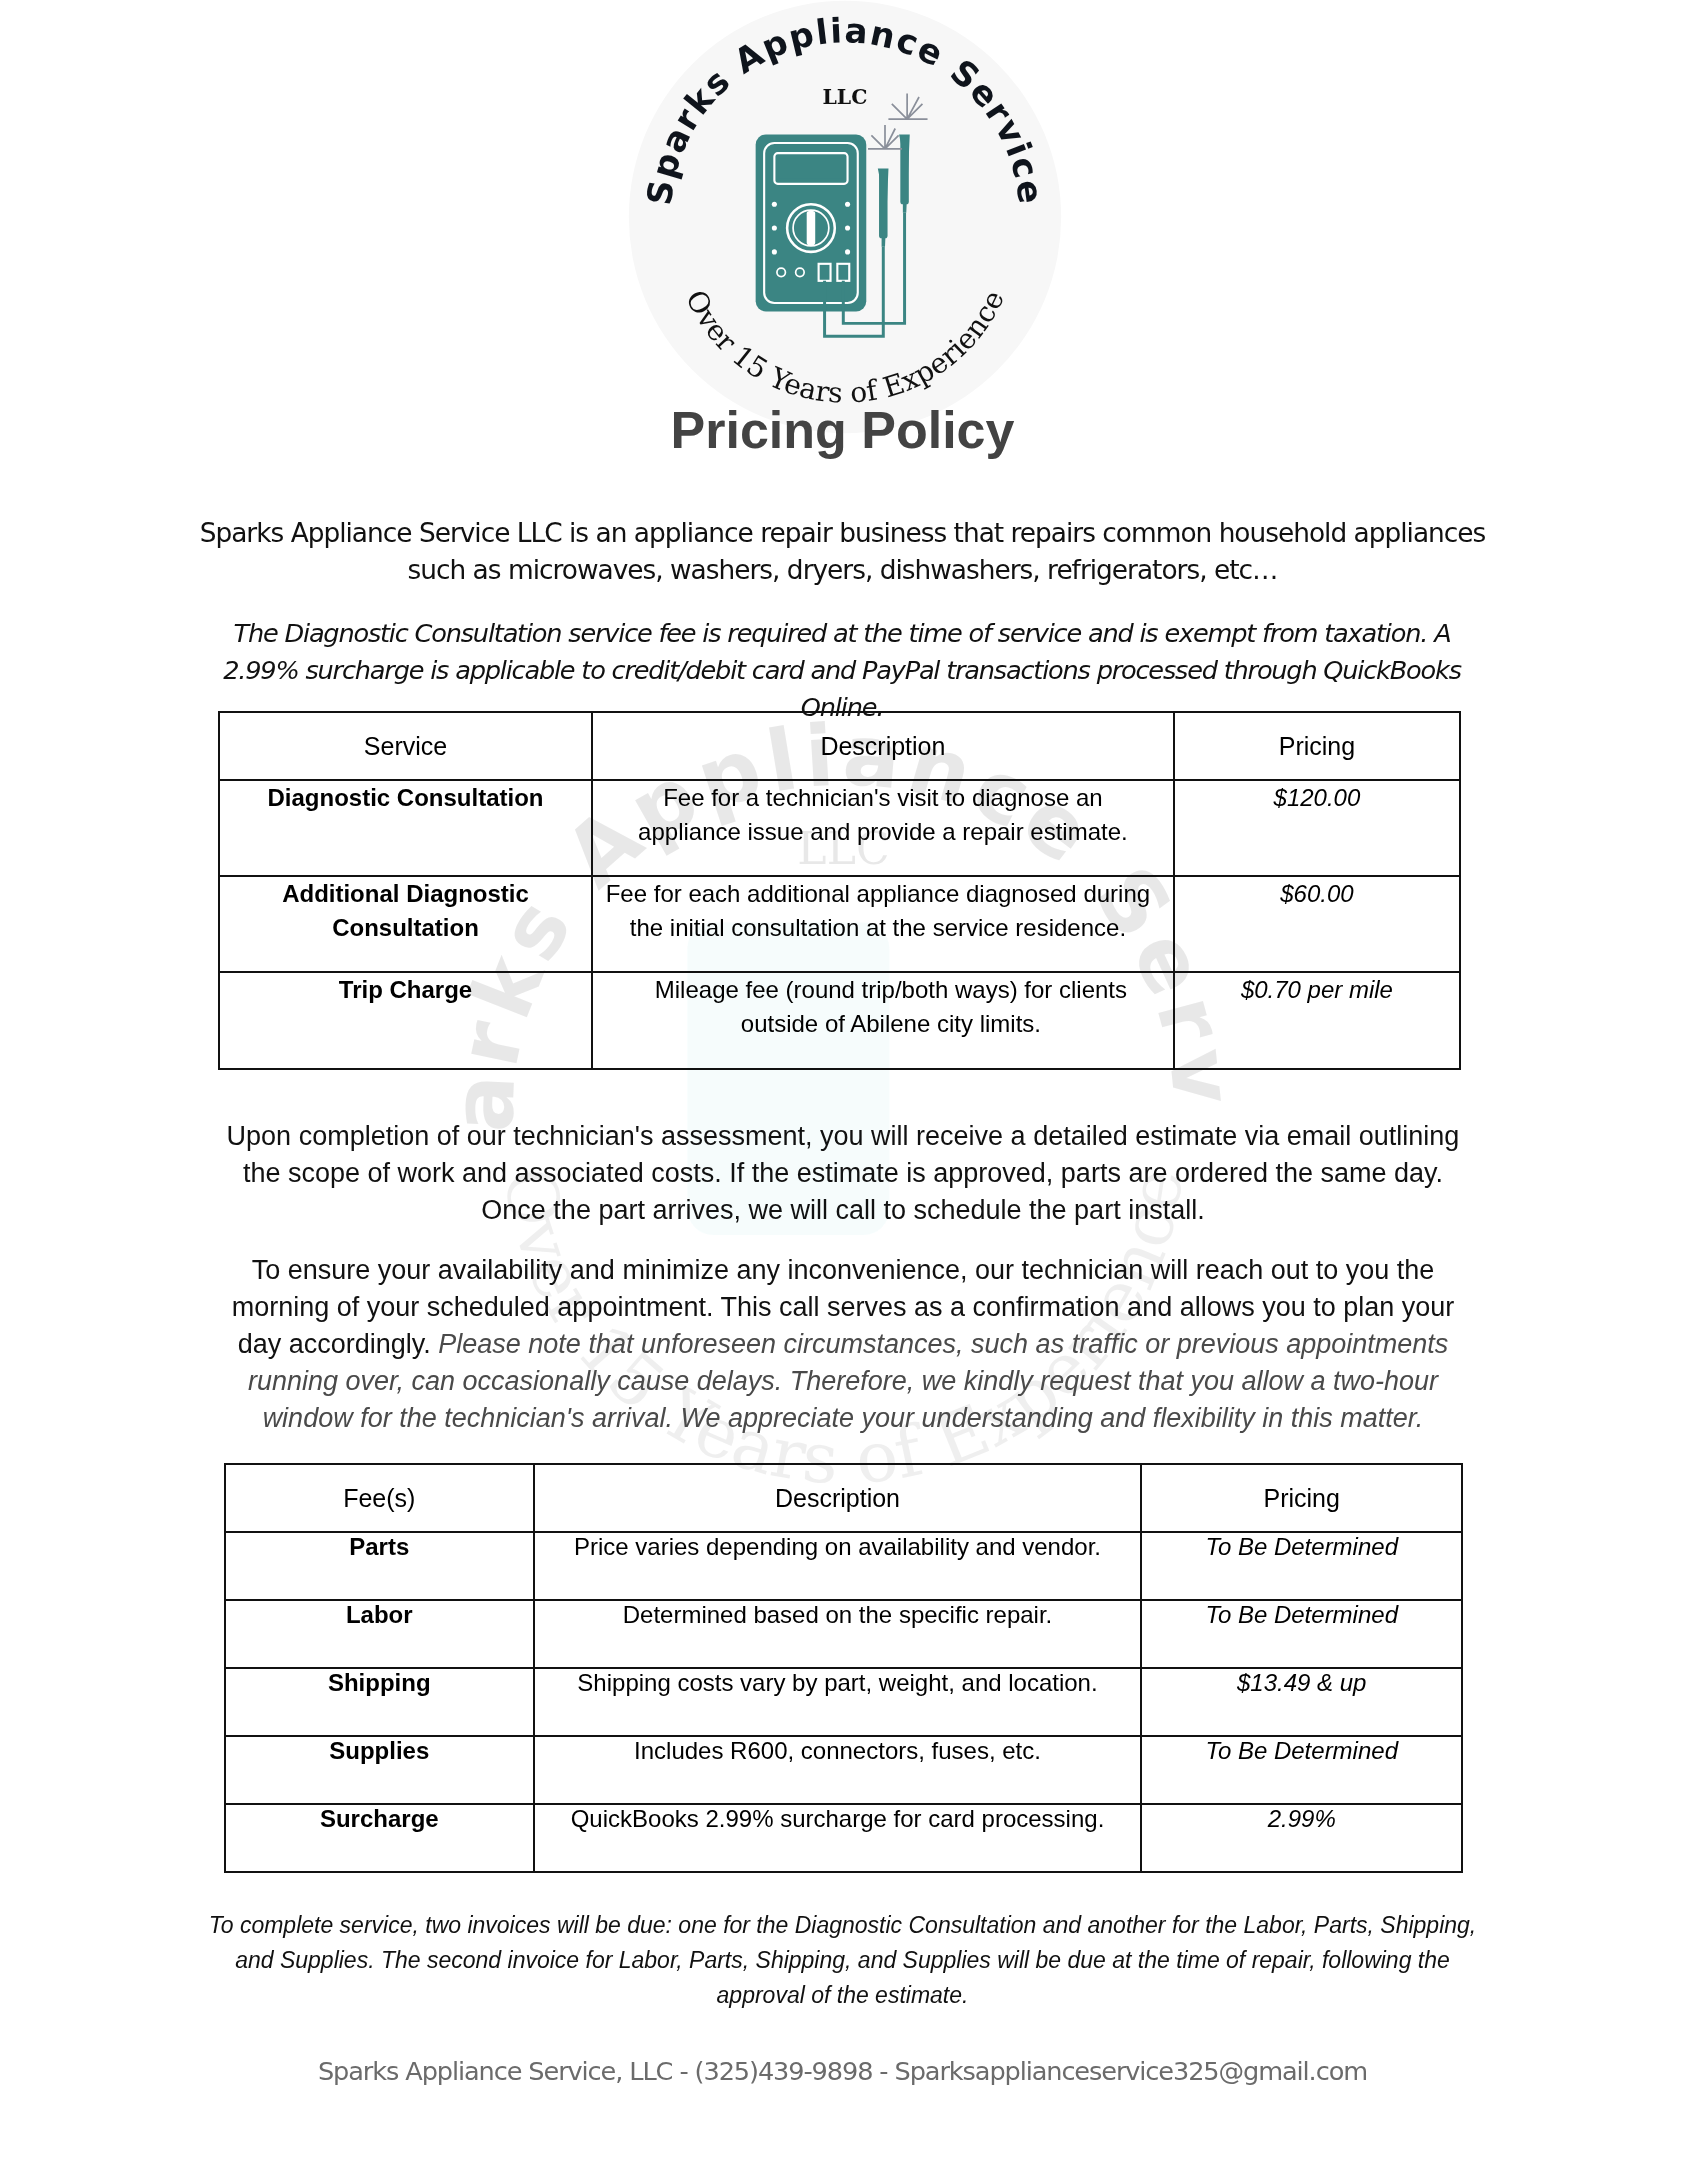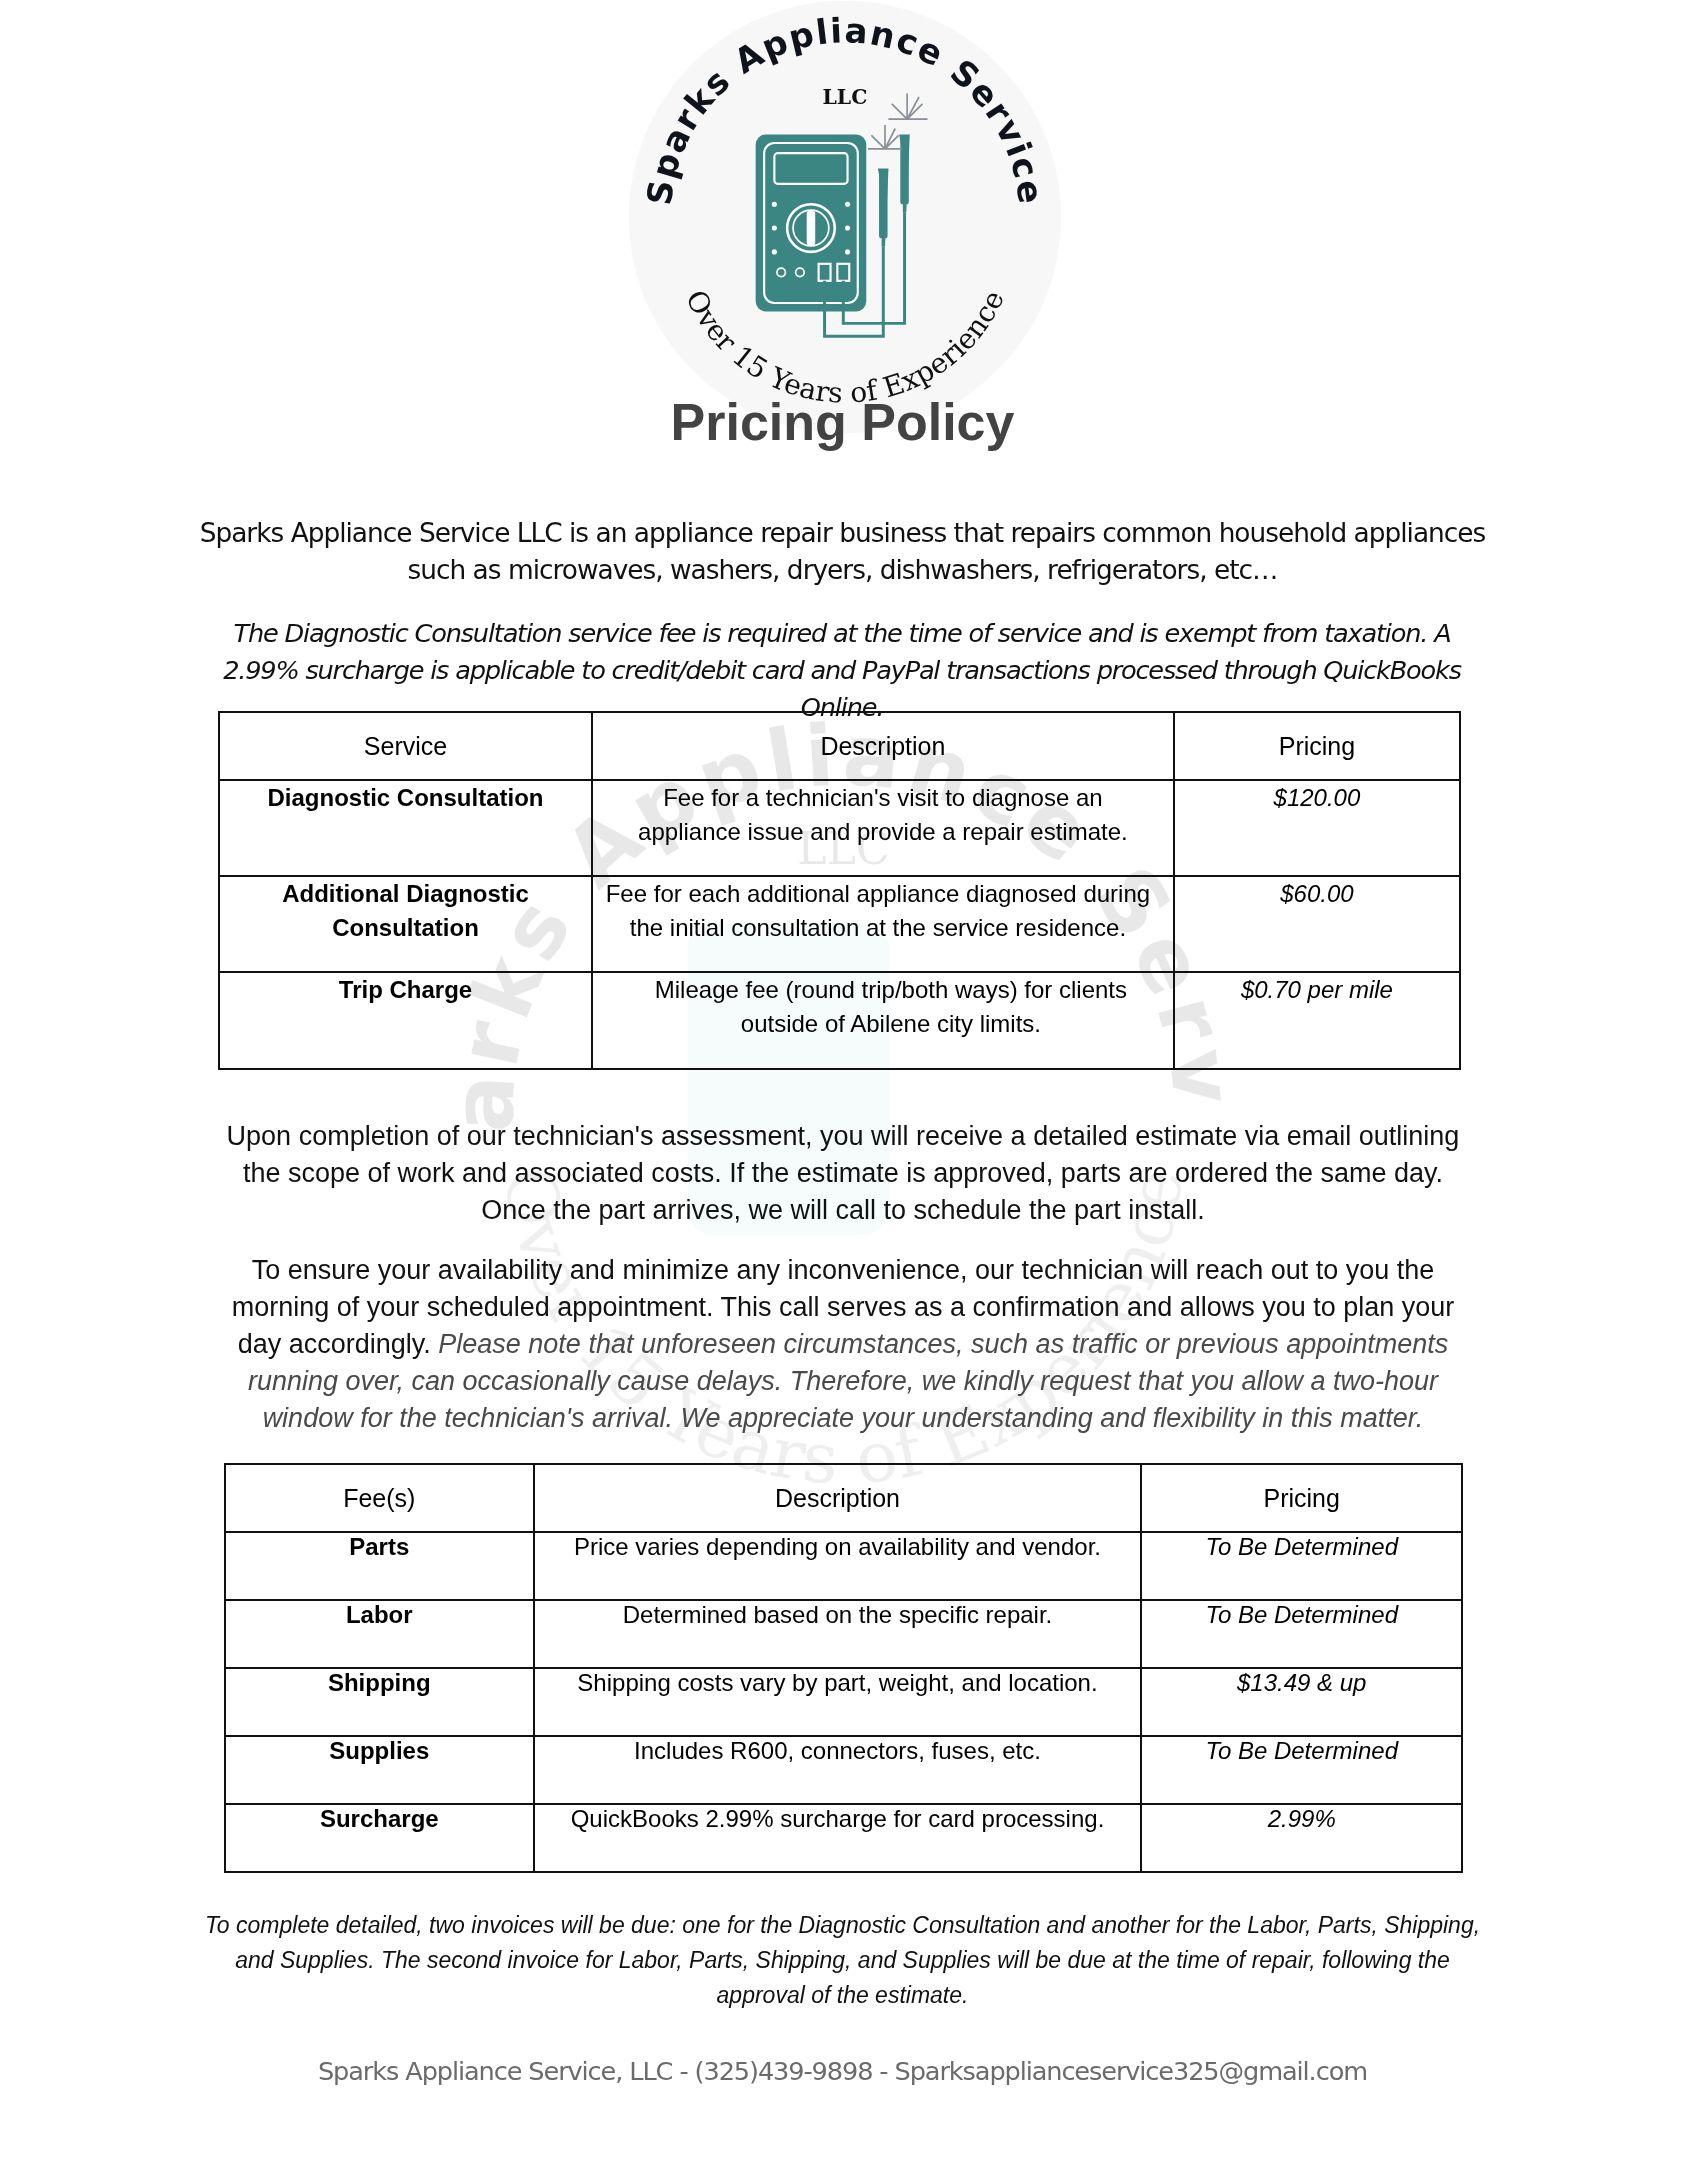--- a/index.html
+++ b/index.html
@@ -2,21 +2,21 @@
 <html style="font-size:13.6px"><head>
 <meta charset="utf-8">
 <style>
   html, body { margin:0; padding:0; background:#ffffff; }
   body { width:1685px; height:2181px; position:relative; overflow:hidden;
          font-family:"Liberation Sans", sans-serif; color:#000; }
   
   .watermark { position:absolute; left:375px; top:647px; width:937px; height:937px; opacity:0.13; pointer-events:none; }
   
   .logo { position:absolute; left:628px; top:0px; width:434px; height:434px; }
-  .title { position:absolute; left:0; width:1685px; top:392px; text-align:center;
+  .title { position:absolute; left:0; width:1685px; top:400px; text-align:center;
            font-size:52px; font-weight:bold; color:#434343; }
   .intro { position:absolute; left:196px; width:1293px; top:514px; text-align:center;
            font-size:26.4px; line-height:37px; color:#111; font-family:"DejaVu Sans", sans-serif; letter-spacing:-1px; }
   .note1 { position:absolute; left:204px; width:1276px; top:615px; text-align:center;
            font-size:25.6px; line-height:37px; font-style:italic; color:#111; font-family:"DejaVu Sans", sans-serif; letter-spacing:-1.2px; }
   table.pt { position:absolute; border-collapse:collapse; background:transparent; }
   table.pt td, table.pt th { border:2.6px solid #111; text-align:center; vertical-align:top; padding:0; }
   table.pt th { font-size:25px; font-weight:normal; vertical-align:middle; }
   .t1 { left:218px; top:711px; width:1243px; }
   .t1 th { height:66px; }
@@ -168,16 +168,16 @@
     <td class="c3">To Be Determined</td>
   </tr>
   <tr class="r">
     <td class="c1">Surcharge</td>
     <td class="c2">QuickBooks 2.99% surcharge for card processing.</td>
     <td class="c3">2.99%</td>
   </tr>
 </tbody>
   </table>
 
-<div class="notes">To complete detailed, two invoices will be due: one for the Diagnostic Consultation and another for the Labor, Parts, Shipping, and Supplies. The second invoice for Labor, Parts, Shipping, and Supplies will be due at the time of repair, following the approval of the estimate.</div>
+<div class="notes">To complete service, two invoices will be due: one for the Diagnostic Consultation and another for the Labor, Parts, Shipping, and Supplies. The second invoice for Labor, Parts, Shipping, and Supplies will be due at the time of repair, following the approval of the estimate.</div>
 
 <div class="footer">Sparks Appliance Service, LLC - (325)439-9898 - Sparksapplianceservice325@gmail.com</div>
 
 
 </body></html>

